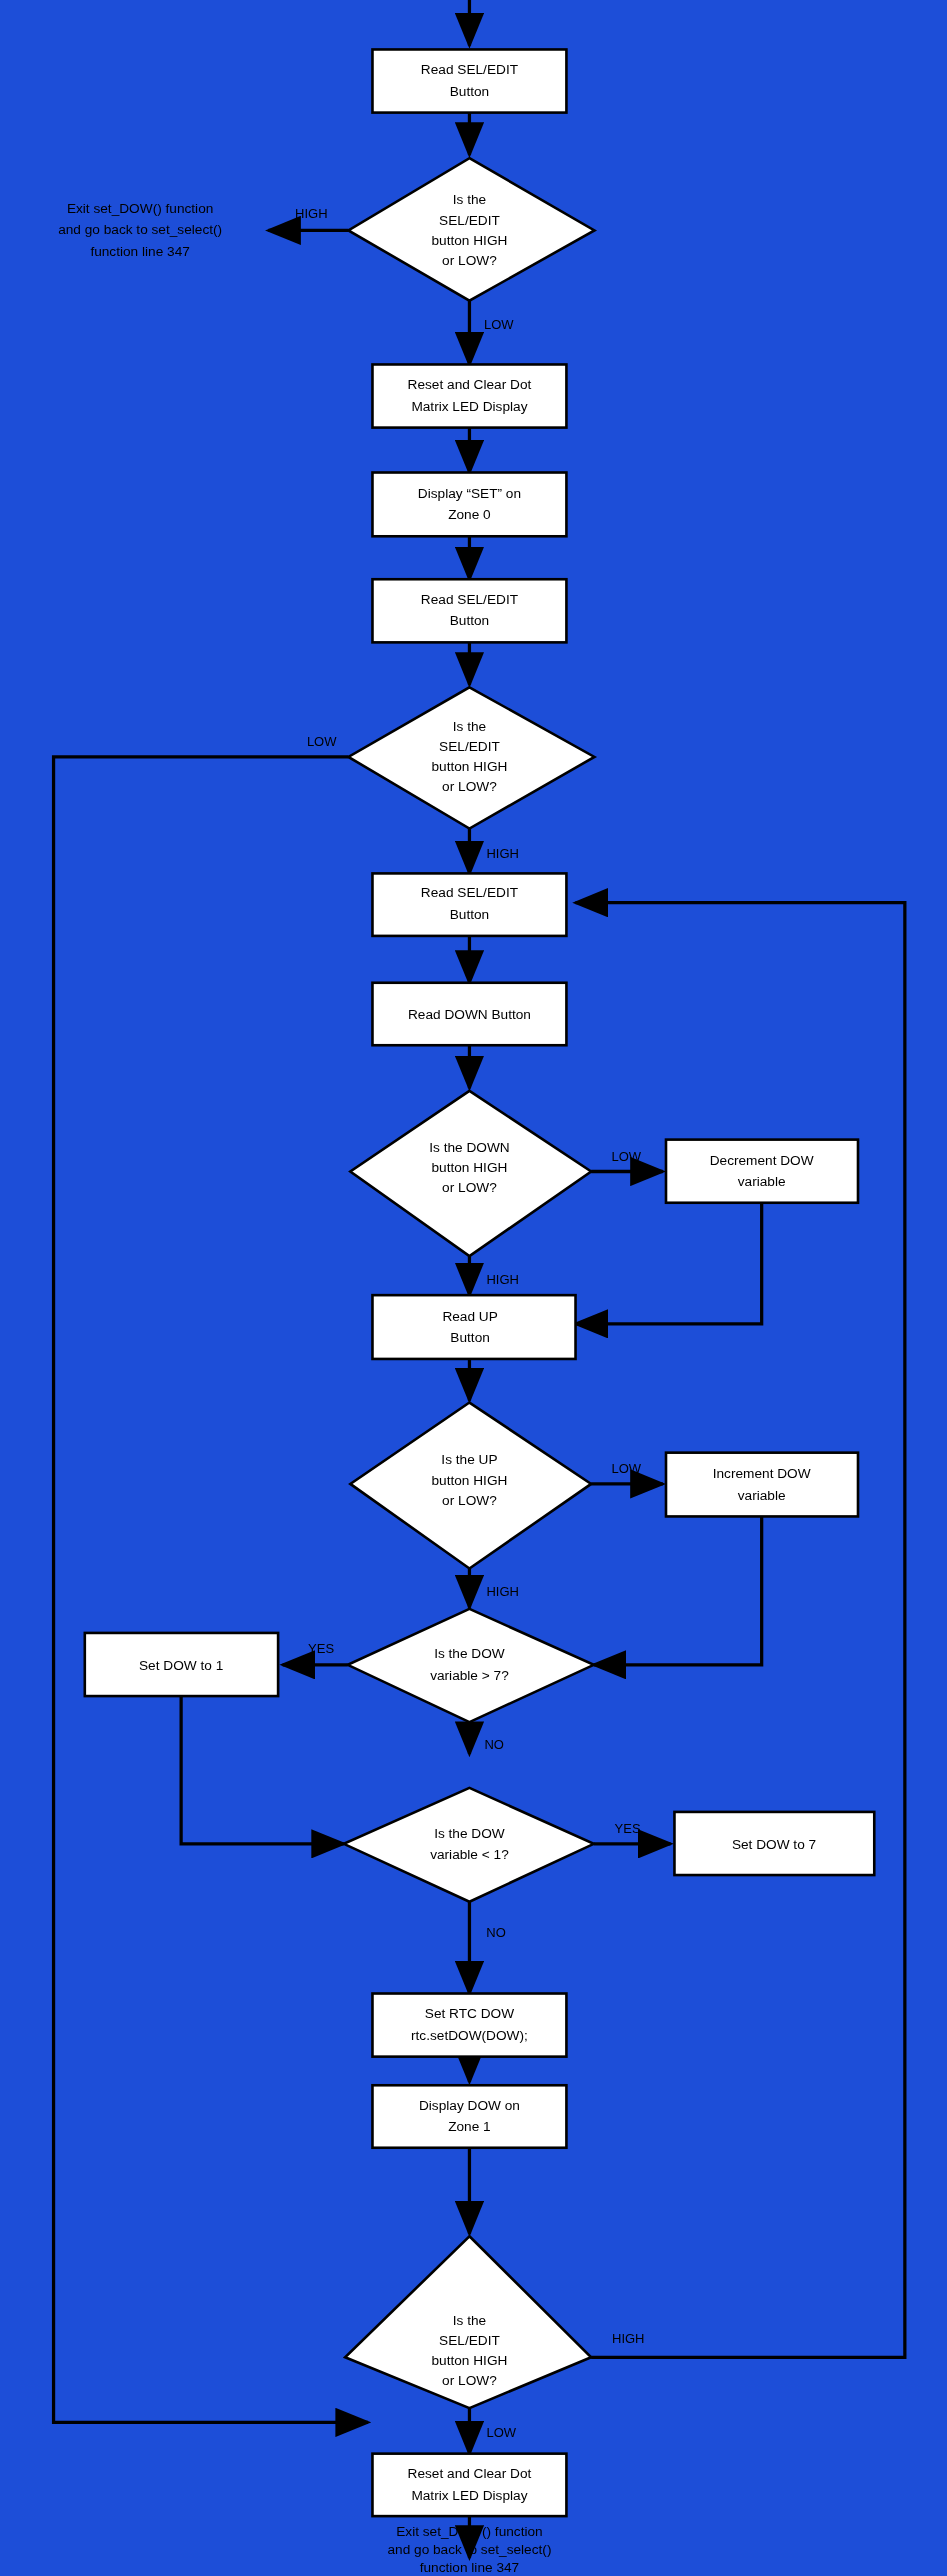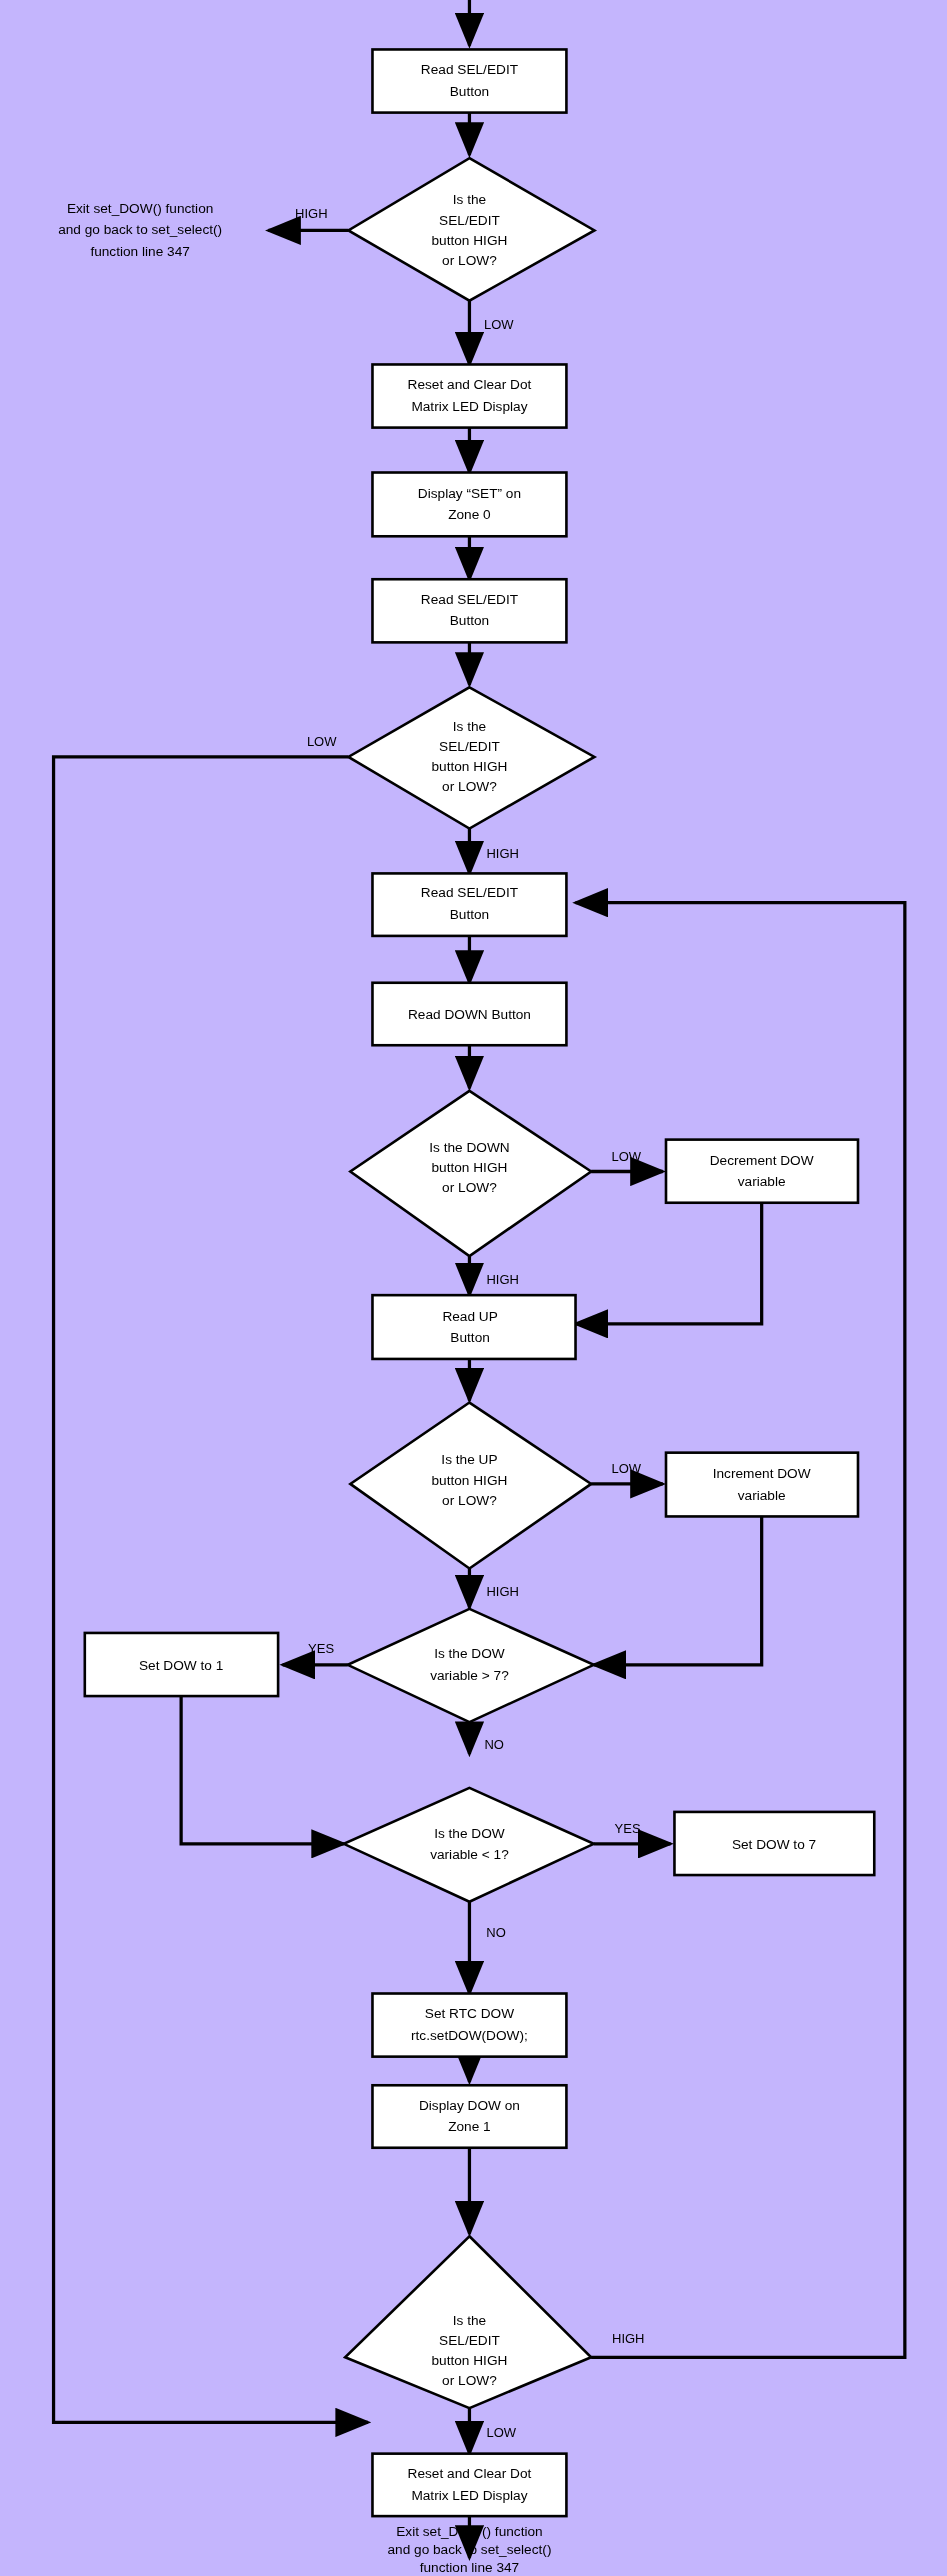--- a/index.html
+++ b/index.html
@@ -1,17 +1,17 @@
 <!DOCTYPE html>
 <html style="font-size:10.4px"><head>
 <meta charset="utf-8">
 <style>
   html,body{margin:0;padding:0;background:#ffffff;}
   body{font-family:"Liberation Sans", sans-serif;}
-  #stage{position:relative;width:948px;height:2576px;background:#c4b5fd;overflow:hidden;text-align:center;}
+  #stage{position:relative;width:948px;height:2576px;background:#1d4ed8;overflow:hidden;text-align:center;}
   svg{position:absolute;top:0;left:0;width:948px;height:2576px;}
   .fc-text{font-family:"Liberation Sans", sans-serif;fill:#000;text-anchor:middle;}
   .node-label{font-size:21px;}
   .edge-label{font-size:20px;}
   .free-label{font-size:21px;}
   .shape{fill:#ffffff;stroke:#000000;stroke-width:4;}
   .conn{stroke:#000000;stroke-width:5;fill:none;}
 </style>
 </head>
 <body>

